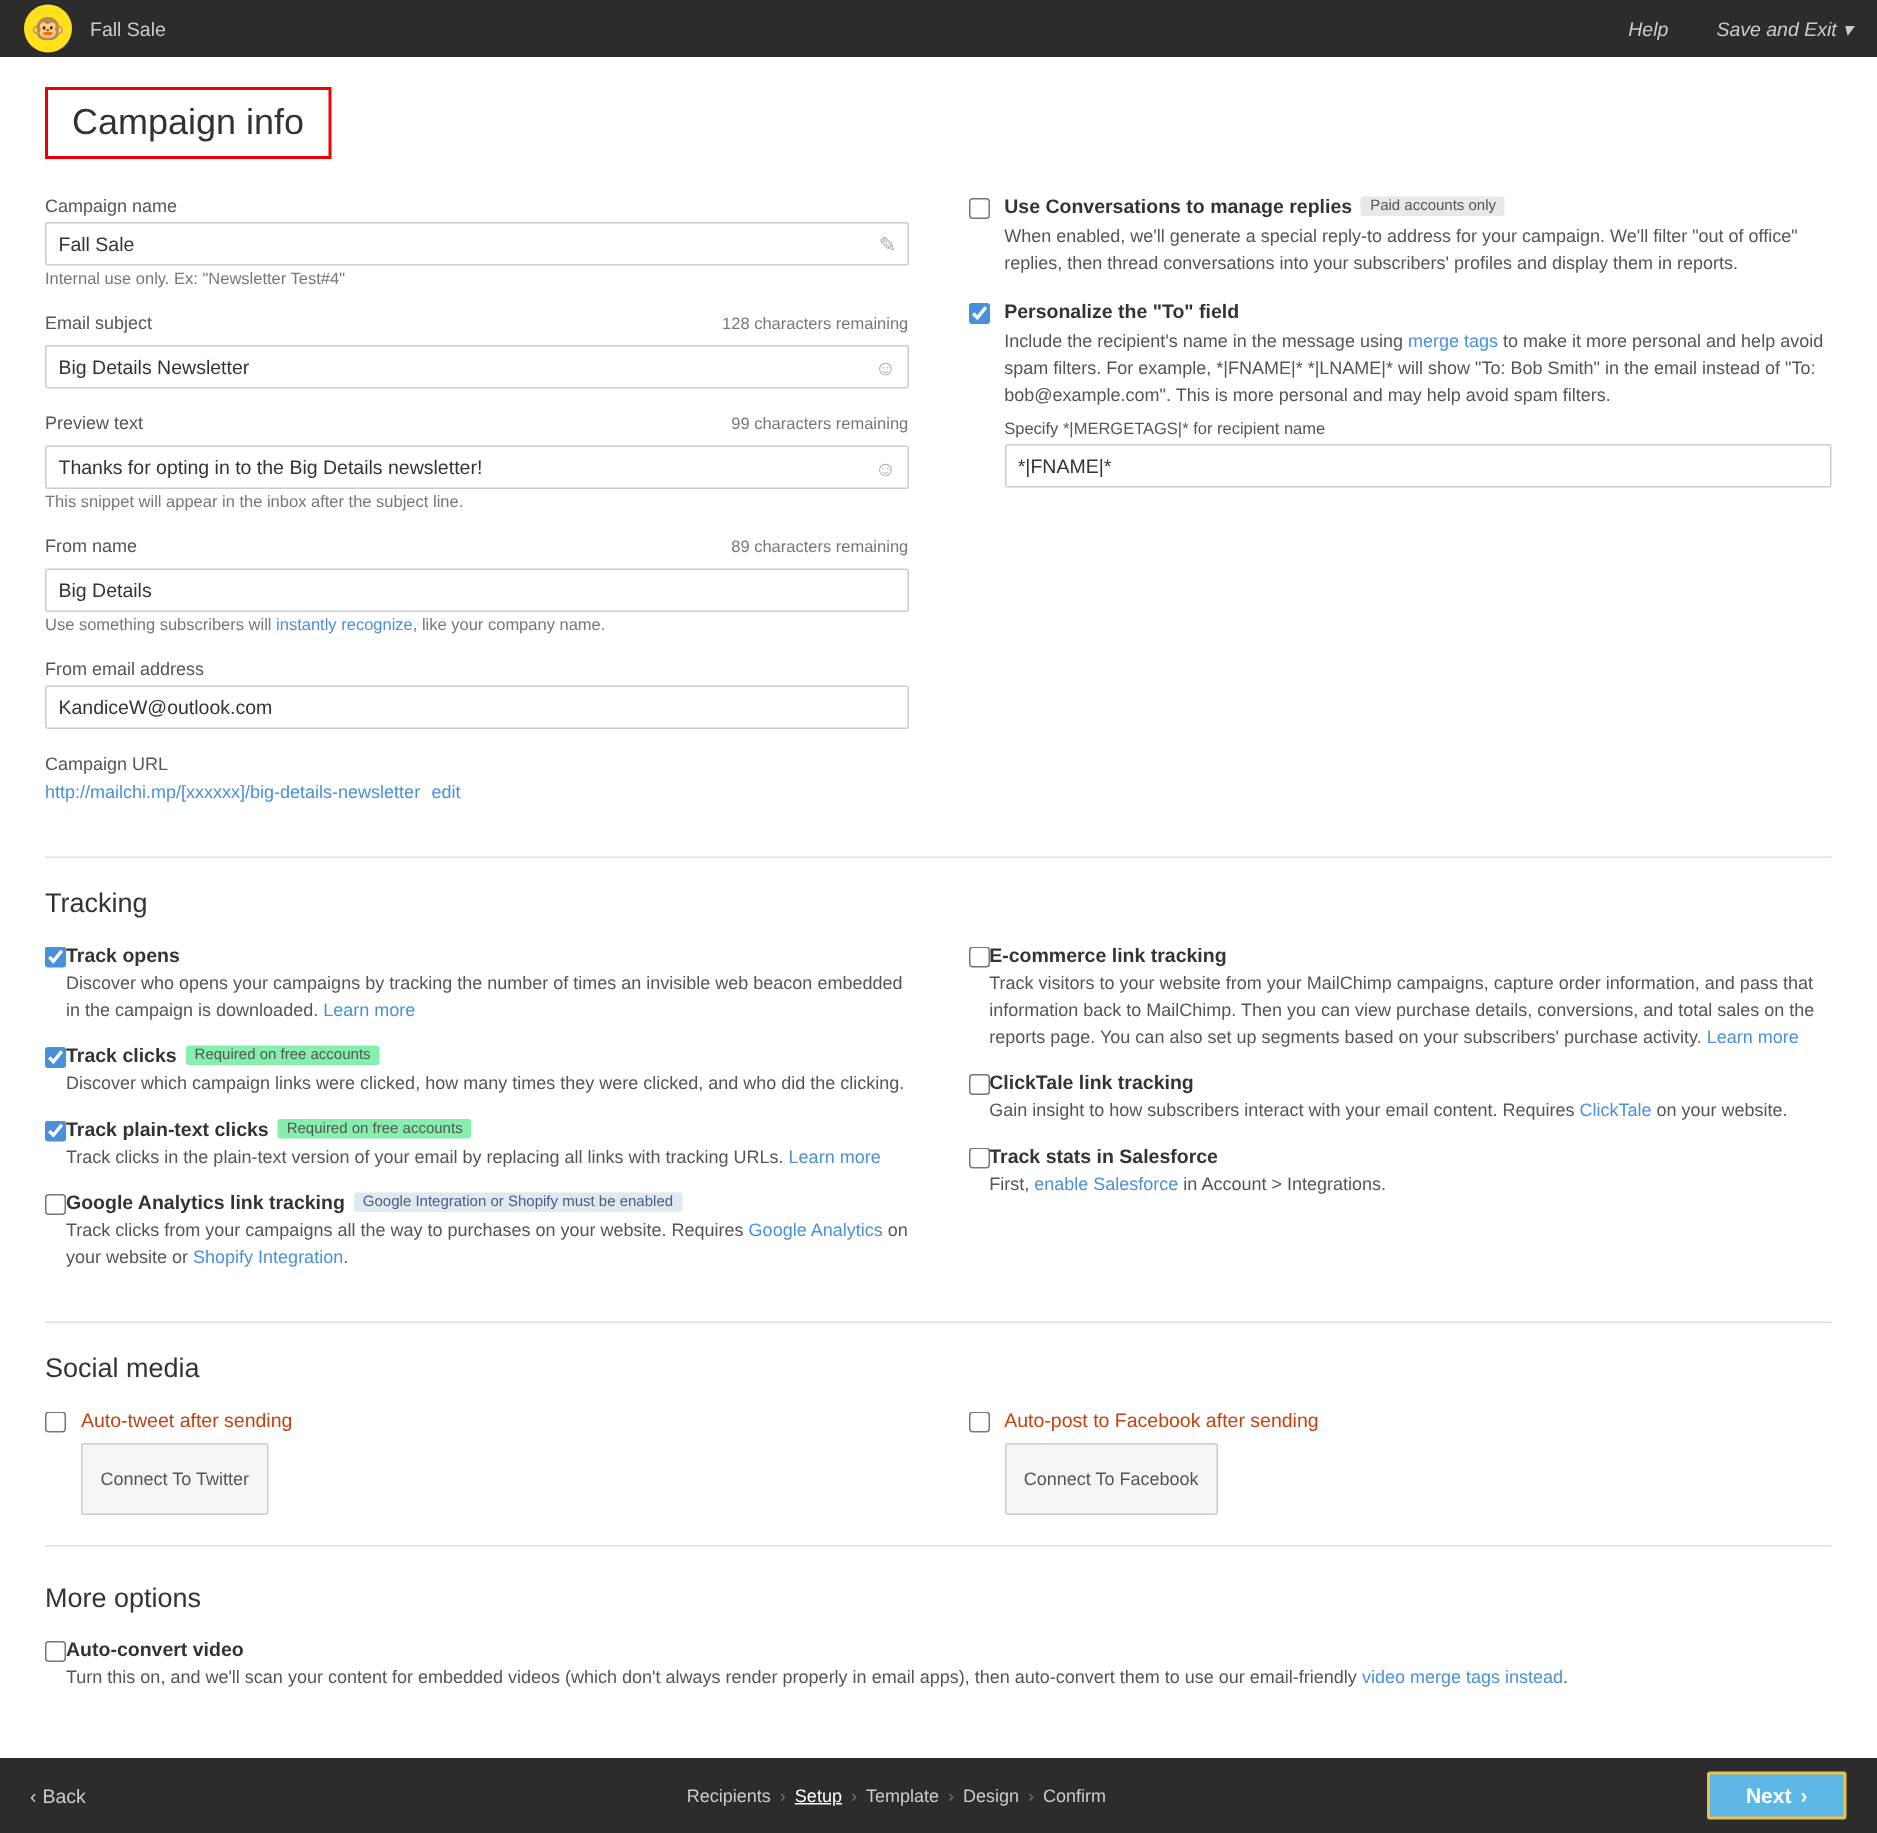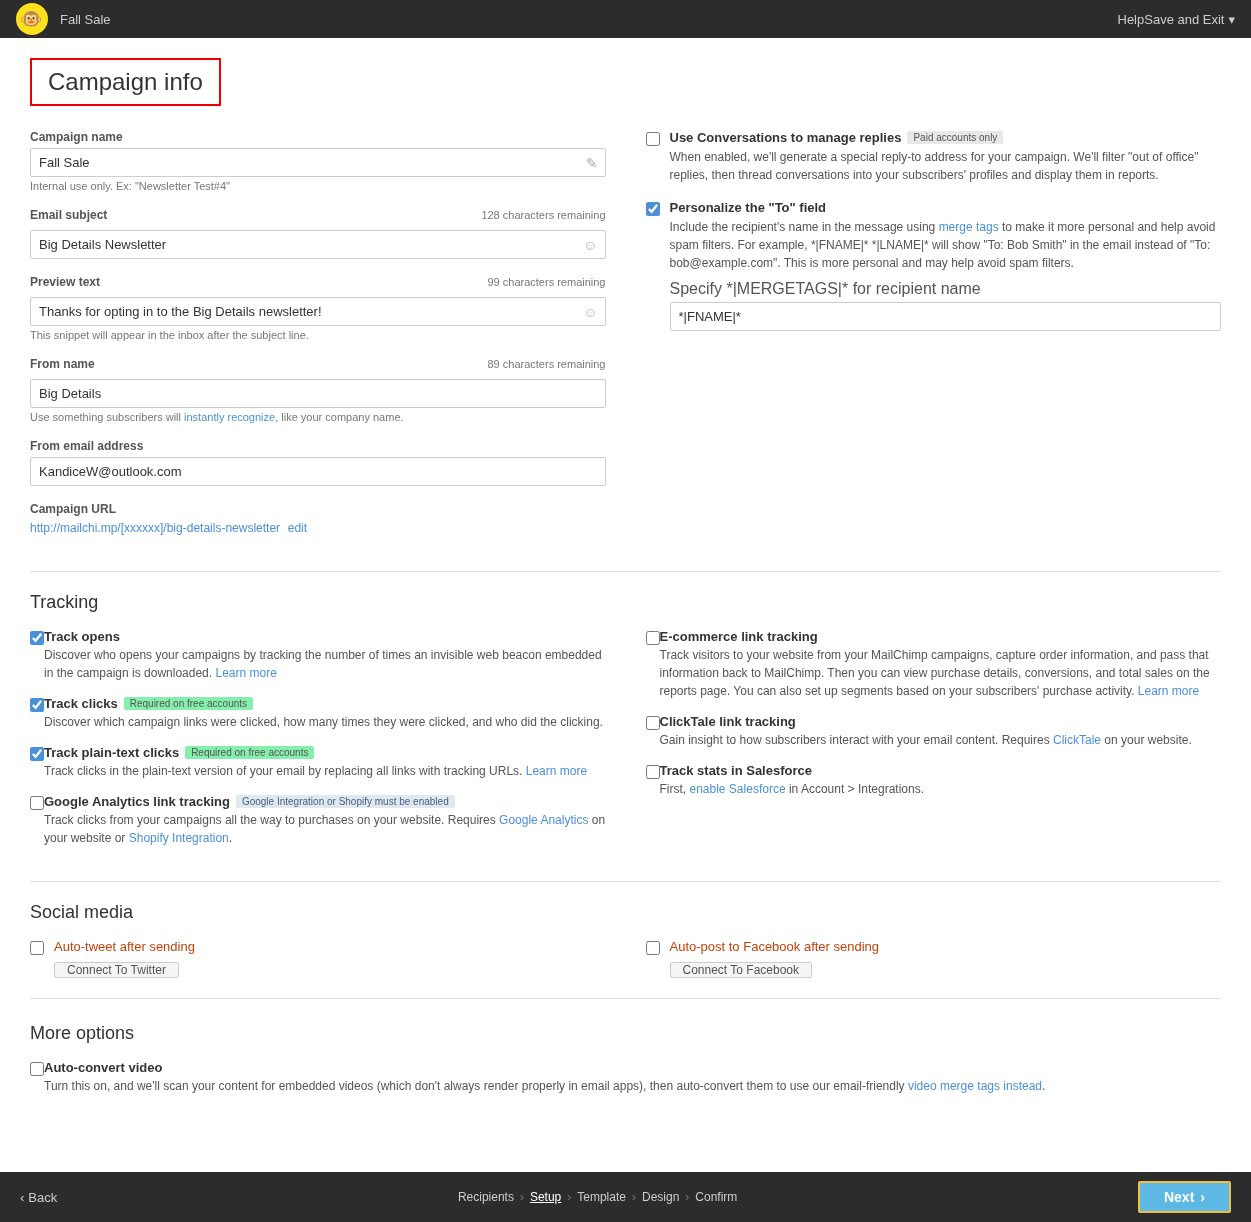--- a/index.html
+++ b/index.html
@@ -13,21 +13,21 @@
       align-items: center;
       justify-content: space-between;
       padding: 0 16px;
       position: fixed;
       top: 0; left: 0; right: 0;
       z-index: 100;
     }
     .top-nav-left { display: flex; align-items: center; gap: 12px; }
     .logo { width: 32px; height: 32px; background: #ffe01b; border-radius: 50%; display: flex; align-items: center; justify-content: center; font-size: 18px; }
     .campaign-title { color: #ccc; font-size: 13px; }
-    .top-nav-right { display: flex; align-items: center; gap: 0; }
+    .top-nav-right { display: flex; align-items: center; gap: 32px; font-style: italic; }
     .top-nav-right a { color: #ccc; text-decoration: none; font-size: 13px; }
     .save-exit { color: #ccc; font-size: 13px; cursor: pointer; display: flex; align-items: center; gap: 4px; }
 
     
     .main-content {
       margin-top: 38px;
       padding: 20px 30px 80px 30px;
       max-width: 1251px;
     }
 
@@ -48,21 +48,21 @@
     .two-col {
       display: grid;
       grid-template-columns: 1fr 1fr;
       gap: 40px;
     }
 
     .section-label {
       font-size: 12px;
       color: #555;
       margin-bottom: 4px;
-      font-weight: 700;
+      font-weight: 400;
     }
 
     .field-group {
       margin-bottom: 16px;
     }
 
     .field-row {
       display: flex;
       justify-content: space-between;
       align-items: baseline;
@@ -145,21 +145,21 @@
       margin-top: 3px;
       line-height: 1.5;
     }
     .option-desc a { color: #4a90d9; text-decoration: none; }
 
     
     .personalize-box {
       margin-top: 8px;
     }
     .personalize-label {
-      font-size: 16px;
+      font-size: 11px;
       color: #555;
       margin-bottom: 4px;
     }
 
     
     .section-divider {
       border: none;
       border-top: 1px solid #e0e0e0;
       margin: 20px 0;
     }
@@ -224,21 +224,21 @@
     .social-title {
       font-size: 13px;
       color: #c2410c;
       margin-bottom: 8px;
     }
 
     .connect-btn {
       background: #f5f5f5;
       border: 1px solid #ccc;
       border-radius: 2px;
-      padding: 0 12px;
+      padding: 16px 12px;
       font-size: 12px;
       color: #555;
       cursor: pointer;
     }
 
     
     .more-options { margin-top: 24px; }
 
     
     .bottom-bar {

